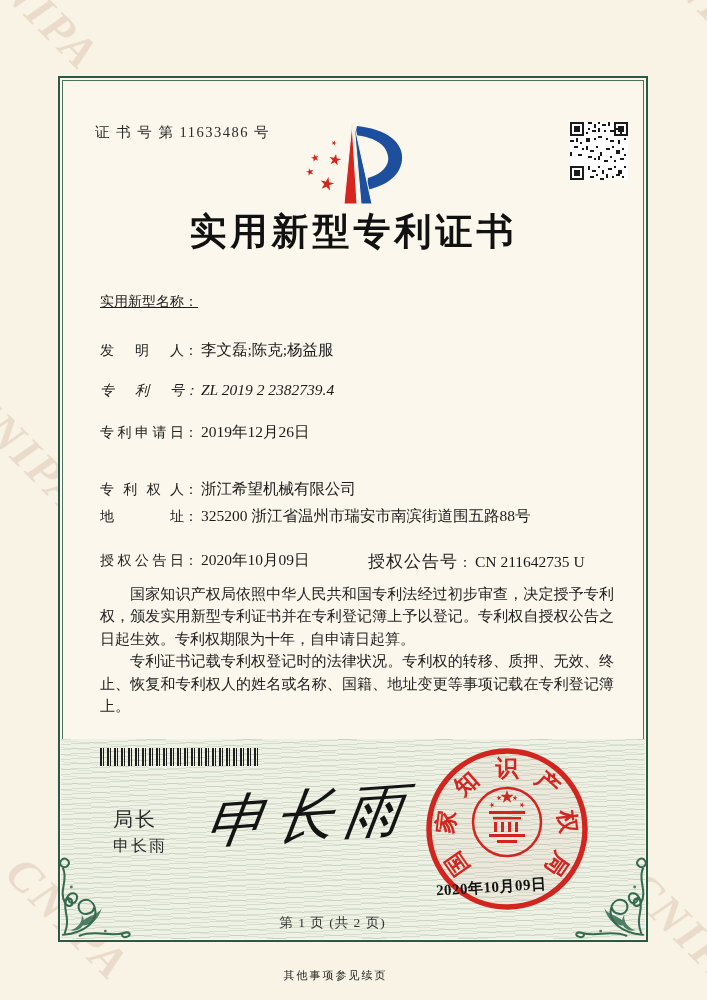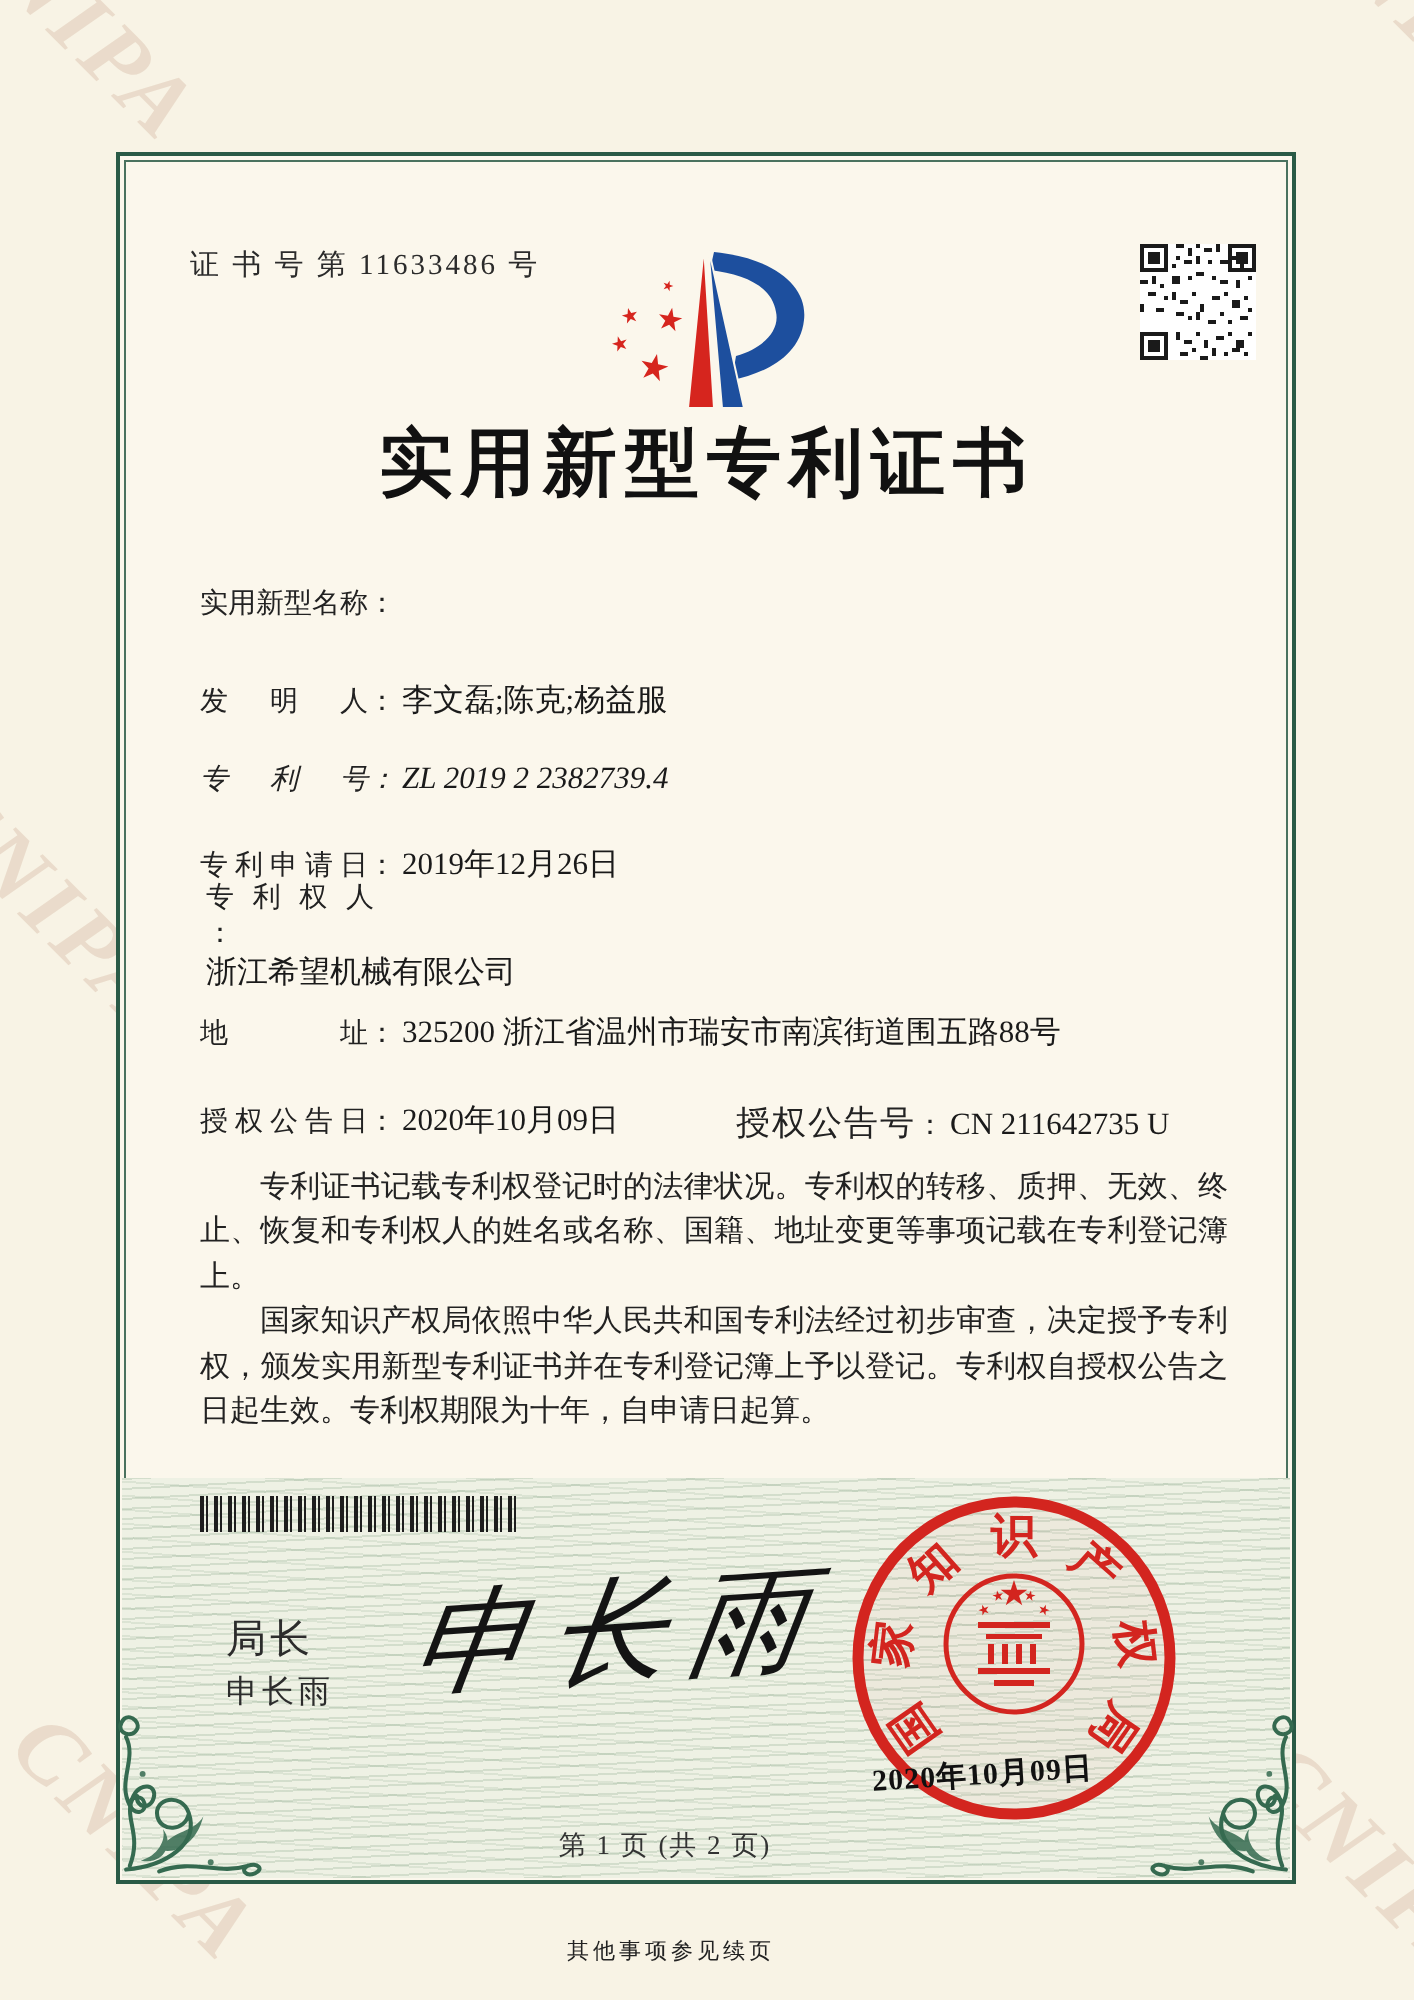--- a/index.html
+++ b/index.html
@@ -218,40 +218,40 @@
     <rect x="23" y="26" width="2" height="1"></rect>
       <rect x="26" y="27" width="1" height="1"></rect>
       <rect x="20" y="4" width="2" height="1"></rect>
       <rect x="23" y="3" width="1" height="1"></rect>
       <rect x="25" y="5" width="1" height="2"></rect>
   </g>
 </svg>
 
 <div class="title">实用新型专利证书</div>
 
-<div class="frow" style="top:293px;">
+<div class="frow" style="top:293px;text-decoration:underline;">
   <span class="flabel">实用新型名称</span>
     <span class="fsep">：</span>
 </div>
 <div class="frow" style="top:340px;">
   <span class="flabel">发明人</span>
     <span class="fsep">：</span>
   <span class="fval">李文磊;陈克;杨益服</span>
 </div>
 <div class="frow" style="top:381px;font-style:italic;">
   <span class="flabel">专利号</span>
     <span class="fsep">：</span>
   <span class="fval">ZL 2019 2 2382739.4</span>
 </div>
 <div class="frow" style="top:422px;">
   <span class="flabel">专利申请日</span>
     <span class="fsep">：</span>
   <span class="fval">2019年12月26日</span>
 </div>
-<div class="frow" style="top:440px;flex-direction:column;">
+<div class="frow" style="top:479px;">
   <span class="flabel">专利权人</span>
     <span class="fsep">：</span>
   <span class="fval">浙江希望机械有限公司</span>
 </div>
 <div class="frow" style="top:506px;">
   <span class="flabel">地址</span>
     <span class="fsep">：</span>
   <span class="fval">325200 浙江省温州市瑞安市南滨街道围五路88号</span>
 </div>
 <div class="frow" style="top:550px;">
@@ -259,22 +259,22 @@
     <span class="fsep">：</span>
   <span class="fval">2020年10月09日</span>
   <span class="pair2">
     <span class="flabel2">授权公告号</span>
       <span class="fsep">：</span>
     <span class="fval">CN 211642735 U</span>
   </span>
 </div>
 
 <div class="paras">
+  <p>国家知识产权局依照中华人民共和国专利法经过初步审查，决定授予专利权，颁发实用新型专利证书并在专利登记簿上予以登记。专利权自授权公告之日起生效。专利权期限为十年，自申请日起算。</p>
   <p>专利证书记载专利权登记时的法律状况。专利权的转移、质押、无效、终止、恢复和专利权人的姓名或名称、国籍、地址变更等事项记载在专利登记簿上。</p>
-  <p>国家知识产权局依照中华人民共和国专利法经过初步审查，决定授予专利权，颁发实用新型专利证书并在专利登记簿上予以登记。专利权自授权公告之日起生效。专利权期限为十年，自申请日起算。</p>
 </div>
 
 <div class="barcode"></div>
 
 <div class="sig-title">局长</div>
 <div class="sig-name">申长雨</div>
 <div class="autograph">申长雨</div>
 
 <svg class="seal" viewBox="0 0 168 168">
   <circle cx="84" cy="84" r="78" fill="#d3251f" opacity="0.035"></circle>

